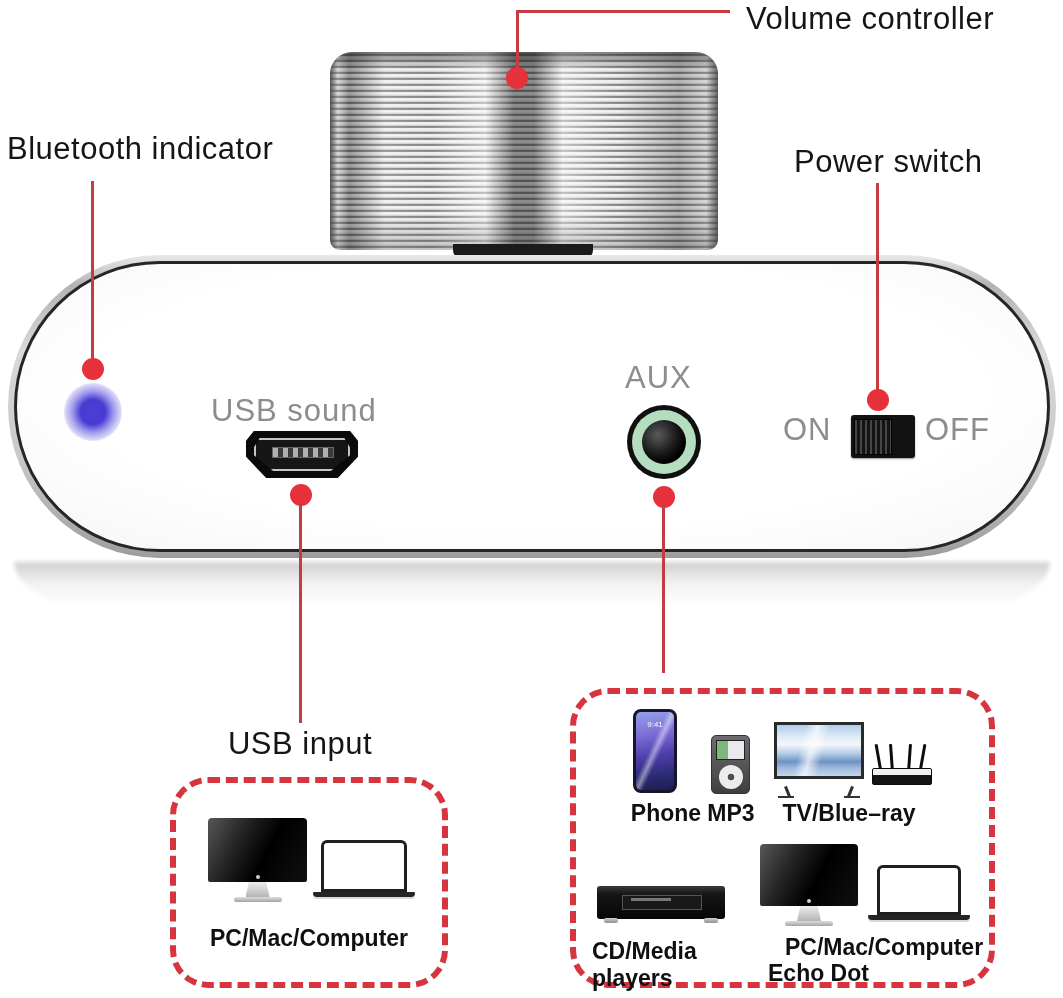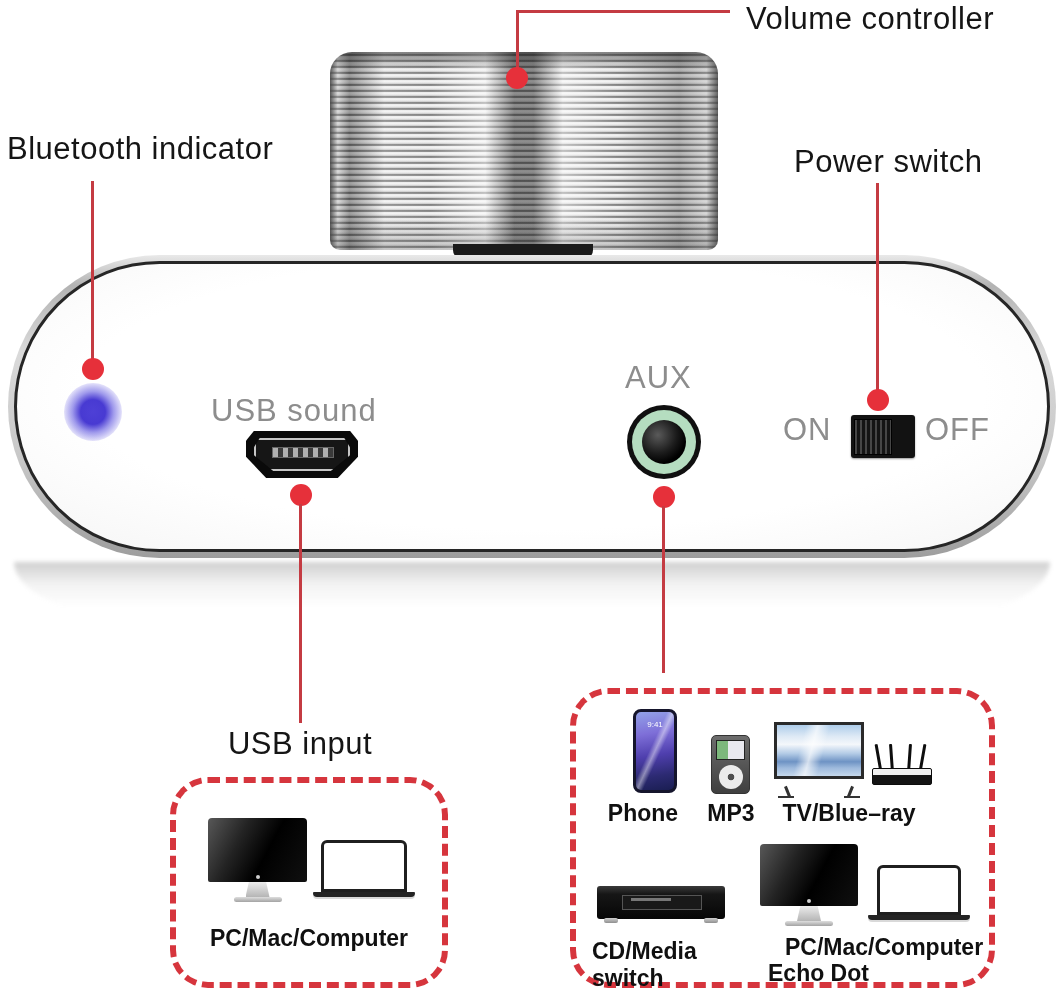--- a/index.html
+++ b/index.html
@@ -196,21 +196,21 @@
     </div>
 
     <div class="router" style="left:296px;top:47px;">
       <div class="antenna" style="left:5px;transform:rotate(-10deg);"></div>
       <div class="antenna" style="left:18px;transform:rotate(-4deg);"></div>
       <div class="antenna" style="left:36px;transform:rotate(4deg);"></div>
       <div class="antenna" style="left:49px;transform:rotate(10deg);"></div>
       <div class="router-body"></div>
     </div>
 
-    <div class="caption" style="left:17px;top:106px;width:100px;text-align:center;">Phone</div>
+    <div class="caption" style="left:40px;top:106px;width:100px;text-align:center;">Phone</div>
     <div class="caption" style="left:105px;top:106px;width:100px;text-align:center;">MP3</div>
     <div class="caption" style="left:198px;top:106px;width:150px;text-align:center;">TV/Blue–ray</div>
 
     <div class="cdplayer" style="left:21px;top:192px;">
       <div class="cd-display"></div>
       <div class="cd-slot"></div>
       <div class="cd-foot" style="left:7px;"></div>
       <div class="cd-foot" style="right:7px;"></div>
     </div>
 
@@ -218,18 +218,18 @@
       <div class="imac-screen" style="height:62px;"></div>
       <div class="imac-neck"></div>
       <div class="imac-base"></div>
     </div>
 
     <div class="laptop" style="left:292px;top:171px;width:102px;">
       <div class="laptop-screen" style="width:84px;height:50px;"></div>
       <div class="laptop-base" style="width:102px;"></div>
     </div>
 
-    <div class="caption" style="left:16px;top:244px;width:180px;">CD/Media switch</div>
+    <div class="caption" style="left:16px;top:244px;width:180px;">CD/Media players</div>
     <div class="caption" style="left:209px;top:240px;width:200px;">PC/Mac/Computer</div>
     <div class="caption" style="left:192px;top:266px;width:200px;">Echo Dot</div>
   </div>
 
 </div>
 
 </body></html>

